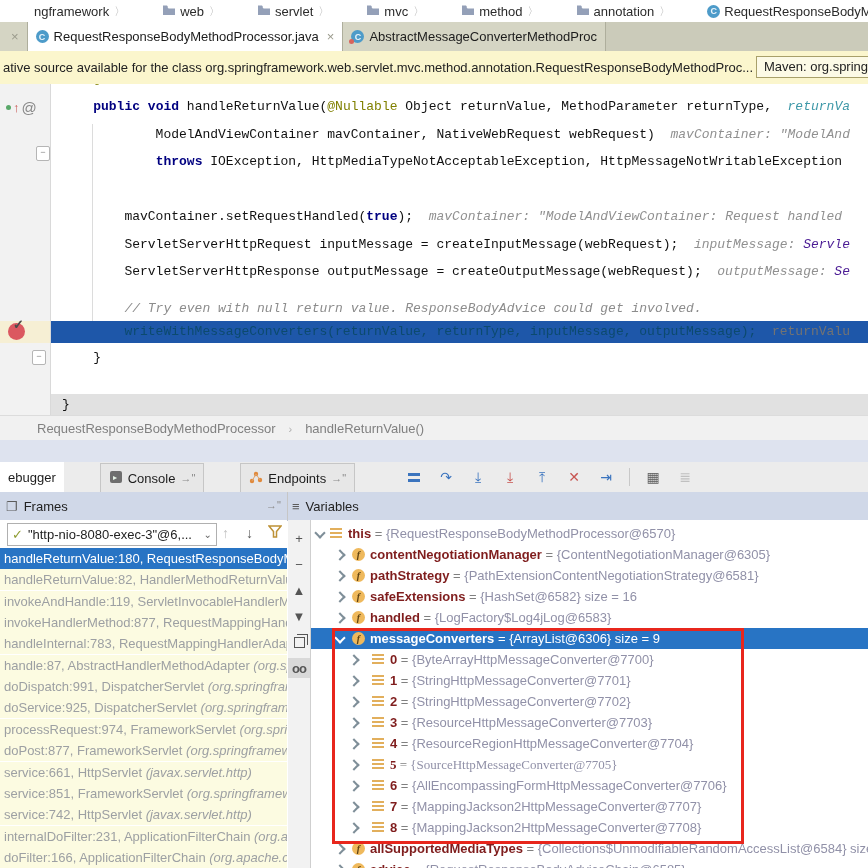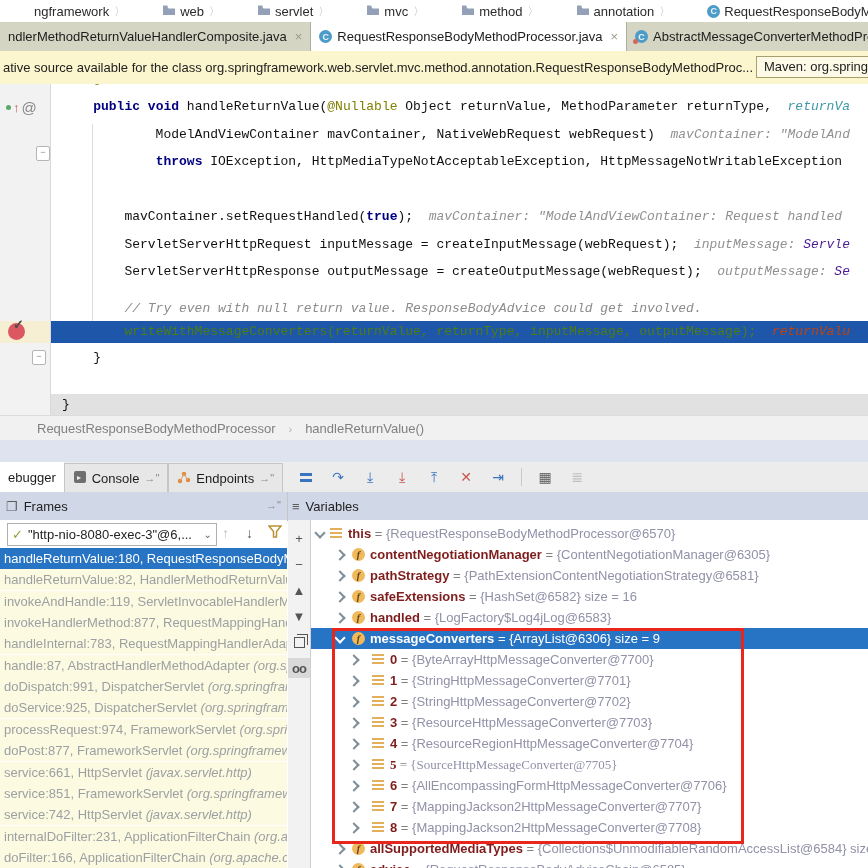--- a/index.html
+++ b/index.html
@@ -32,37 +32,37 @@
   #gutter{position:absolute;left:0;top:0;width:50px;height:331px;background:#f2f2f2;border-right:1px solid #d9d9d9;}
   .code-line{position:absolute;left:62px;height:22px;line-height:22px;white-space:pre;
     font-family:"Liberation Mono",monospace;font-size:13px;color:#111;}
   .exec-bar{position:absolute;left:50px;width:818px;height:22px;background:#1e57a9;}
   .caret-bar{position:absolute;left:50px;width:818px;height:21px;background:#e1e1e1;}
   .bp-gutter{position:absolute;left:0;width:50px;height:22px;background:#f6efd4;}
   .kw{color:#000080;font-weight:bold;}
   .ann{color:#808000;}
   .p{color:#111;}
   .cmt{color:#8c8c8c;font-style:italic;}
-  .x{color:#4d7c0f;}
+  .x{color:#0c4a6e;}
   .hintg{color:#909090;font-style:italic;}
   .hintt{color:#3e98a8;font-style:italic;}
   .hinto{color:#4c1d95;font-style:italic;}
-  .hintx{color:#c2410c;font-style:italic;}
+  .hintx{color:#737373;}
   .indent-guide{position:absolute;left:92px;top:40px;width:1px;height:218px;background:#dcdcdc;}
   .fold{position:absolute;left:36px;width:12px;height:13px;border:1px solid #b5b5b5;background:#fff;
     border-radius:2px;color:#888;font-size:9px;line-height:11px;text-align:center;}
   .bp{position:absolute;left:8px;width:17px;height:17px;border-radius:50%;background:#db5860;}
   .bp .chk{position:absolute;left:5px;top:-6px;color:#4a4a4a;font-size:13px;font-weight:bold;}
   
   #crumbs-code{left:0;top:415px;width:868px;height:25px;background:#f1f1f1;border-top:1px solid #dcdcdc;
     display:flex;align-items:center;padding-left:37px;color:#808080;gap:8px;}
   #debug-gap{left:0;top:440px;width:868px;height:22px;background:#dee3ef;}
   
   #dbg-tabs{left:0;top:462px;width:868px;height:30px;background:#ececec;border-bottom:1px solid #c9c9c9;
-    display:flex;align-items:stretch;}
+    display:flex;align-items:stretch;gap:36px;}
   .dtab{display:flex;align-items:center;gap:5px;padding:0 8px;color:#1c1c1c;white-space:nowrap;}
   .dtab.sel{background:#ffffff;}
   .dtab.plain{background:#e7e7e7;border:1px solid #c6c6c6;border-bottom:none;margin-top:1px;}
   .pin{color:#8a8a8a;font-size:11px;}
   .dbg-toolbar{display:flex;align-items:center;gap:14px;margin-left:14px;}
   .tbi{display:inline-flex;align-items:center;justify-content:center;width:18px;height:18px;font-size:14px;}
   .tbsep{width:1px;height:18px;background:#c8c8c8;}
   .blue{color:#3b74be;} .red{color:#c75450;} .gray{color:#5c5c5c;} .dis{color:#c0c0c0;}
   .hamb{width:12px;height:3px;background:#3b74be;box-shadow:0 6px 0 #3b74be;margin-top:-6px;}
   
@@ -151,21 +151,20 @@
         <span>annotation</span>
       </span>
       <span class="crumb-sep">〉</span>
       <span class="crumb">
         <span class="cico">C</span>
         <span>RequestResponseBodyMethodProcessor</span>
       </span>
     </div>
   <div id="tabbar" class="abs">
       <div class="etab">
-        <span>ndlerMethodReturnValueHandlerComposite.java</span>
         <span class="x">×</span>
       </div>
       <div class="etab active">
         <span class="cico">C</span>
         <span>RequestResponseBodyMethodProcessor.java</span>
         <span class="x">×</span>
       </div>
       <div class="etab">
         <span class="cico">C<span class="dot"></span></span>
         <span>AbstractMessageConverterMethodProc</span>

